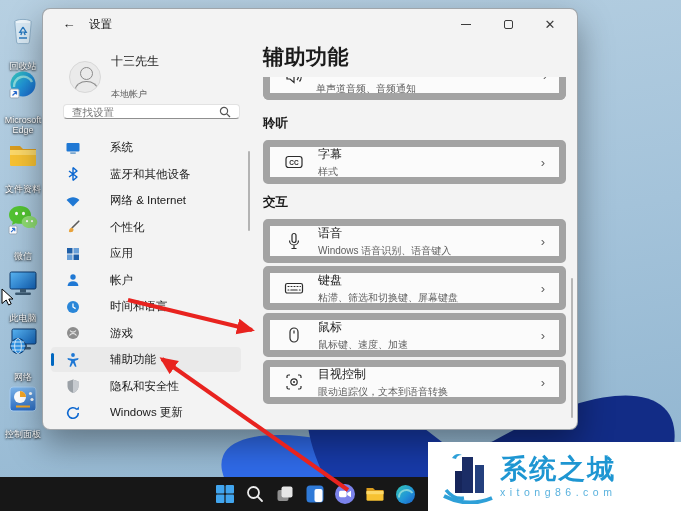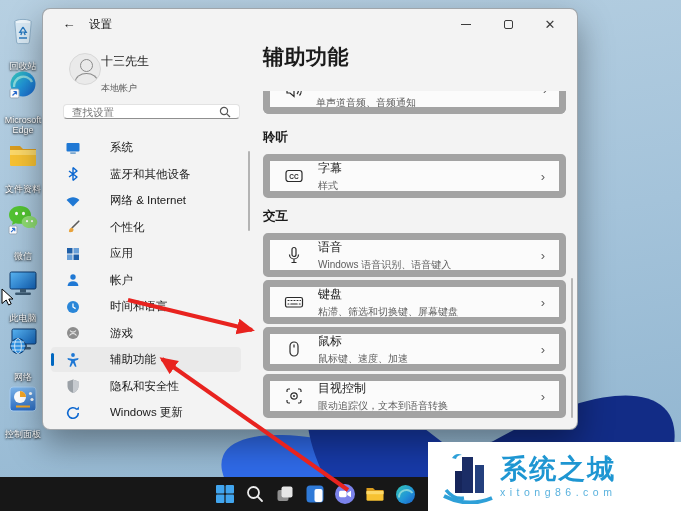--- a/index.html
+++ b/index.html
@@ -28,26 +28,26 @@
   .back { position:absolute; left:16px; top:6px; width:20px; height:18px; font-size:13px;
           color:#1b1b1b; text-align:center; line-height:18px; }
   .wtitle { position:absolute; left:46px; top:8px; font-size:11.5px; color:#1b1b1b; }
   .ctls { position:absolute; right:6px; top:0; height:30px; display:flex; }
   .ctl { width:42px; height:30px; display:flex; align-items:center; justify-content:center; }
   .glyph-min { width:10px; height:1px; background:#3c3c3c; }
   .glyph-max { width:9px; height:9px; border:1px solid #3c3c3c; border-radius:2px; }
   .glyph-close { font-size:13px; color:#3c3c3c; line-height:1; }
 
   
-  .user { position:absolute; left:26px; top:44px; display:flex; align-items:flex-start; gap:0; }
+  .user { position:absolute; left:26px; top:44px; display:flex; align-items:center; gap:10px; }
   .avatar { width:32px; height:32px; border-radius:50%; background:#eaeaea; position:relative; overflow:hidden; border:1px solid #d8d8d8; }
   .avatar::before { content:""; position:absolute; left:10px; top:5px; width:11px; height:11px; border-radius:50%; border:1.6px solid #8a8a8a; }
   .avatar::after { content:""; position:absolute; left:5px; top:19px; width:21px; height:16px; border-radius:50% 50% 0 0; border:1.6px solid #8a8a8a; border-bottom:none; }
   .uname { font-size:12px; color:#1b1b1b; }
-  .utype { font-size:9px; color:#5d5d5d; margin-top:12px; }
+  .utype { font-size:9px; color:#5d5d5d; margin-top:18px; }
   .search { position:absolute; left:20px; top:95px; width:177px; height:15px;
             background:#fff; border:1px solid #e2e2e2; border-bottom:1px solid #8f8f8f;
             border-radius:4px; display:flex; align-items:center; padding:0 8px; }
   .search input { border:none; outline:none; flex:1; font-size:10.5px; color:#333;
                   font-family:"Liberation Sans",sans-serif; background:transparent; }
   .search input::placeholder { color:#757575; }
   .nav { position:absolute; left:8px; top:126px; width:190px; }
   .nav-item { position:relative; height:25px; margin-bottom:1.5px; border-radius:4px;
               display:flex; align-items:center; gap:29px; padding-left:14px; }
   .nav-item.sel { background:#eaeaea; }
@@ -56,21 +56,21 @@
   .nav-item .nl { font-size:11.5px; color:#1b1b1b; }
   .nav-item svg { flex:0 0 auto; }
   .sb-scroll { position:absolute; left:205px; top:142px; width:2px; height:80px; background:#909090; opacity:.65; border-radius:1px; }
   .ct-scroll { position:absolute; right:4px; top:269px; width:2px; height:140px; background:#a8a8a8; opacity:.8; border-radius:1px; }
 
   
   .content { position:absolute; left:220px; top:0; width:303px; }
   .h1 { margin-top:34px; font-size:21px; font-weight:700; color:#1a1a1a; letter-spacing:.5px; }
   .card { position:relative; background:#fbfbfb; border:7px solid #a3a3a3; border-radius:5px;
           display:flex; align-items:center; padding:0 14px; height:44px; }
-  .partial { margin-top:20px; height:23px; border-radius:0 0 6px 6px; border-top:none; overflow:hidden; display:block; }
+  .partial { margin-top:6px; height:23px; border-radius:0 0 6px 6px; border-top:none; overflow:hidden; display:block; }
   .partial .clip-ic { position:absolute; left:14px; top:-10px; }
   .partial .psub { position:absolute; left:46px; top:5px; font-size:10px; color:#5e5e5e; }
   .partial .pchev { position:absolute; right:12px; top:-8px; font-size:12px; color:#5f5f5f; }
   .sec-label { font-size:12.5px; font-weight:700; color:#1a1a1a; }
   .sec1 { margin-top:15px; } .sec2 { margin-top:10px; }
   .gap8 { margin-top:8px; } .gap3 { margin-top:3px; }
   .rtext { margin-left:14px; flex:1; }
   .rtitle { font-size:12px; color:#1a1a1a; }
   .rsub { font-size:10px; color:#5e5e5e; margin-top:2px; }
   .chev { font-size:13px; color:#5f5f5f; }

